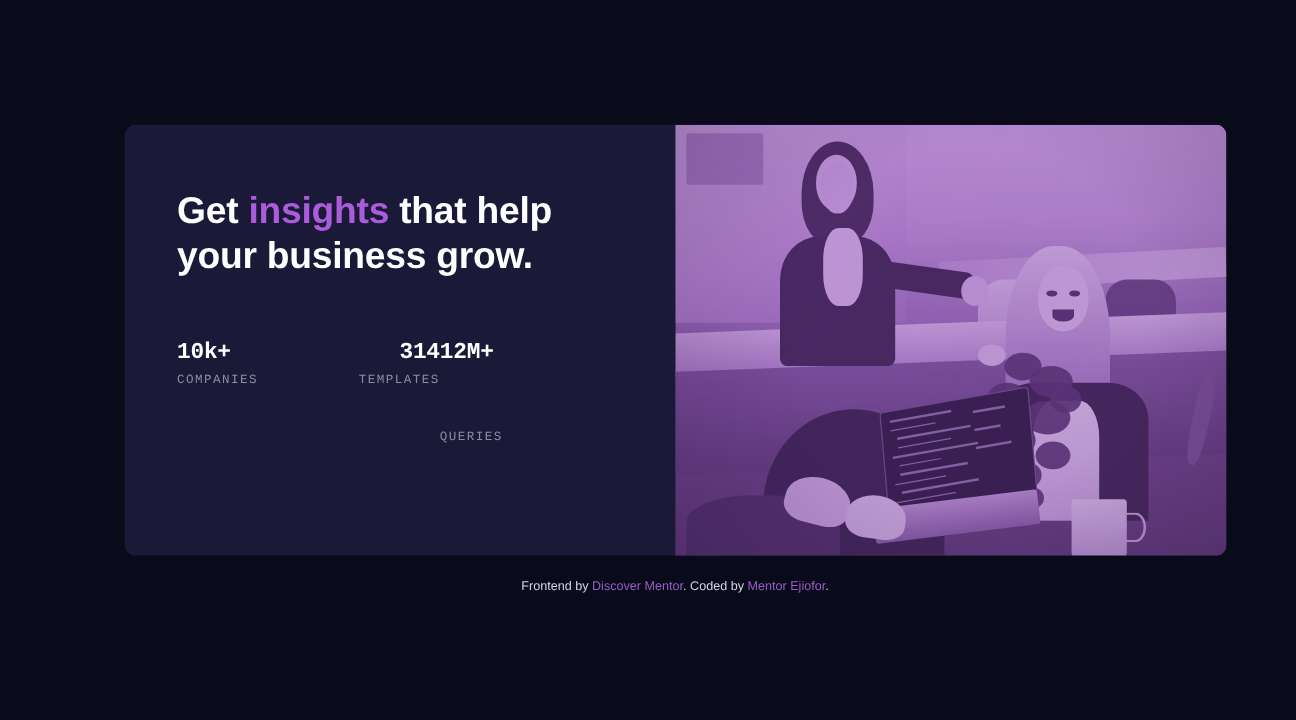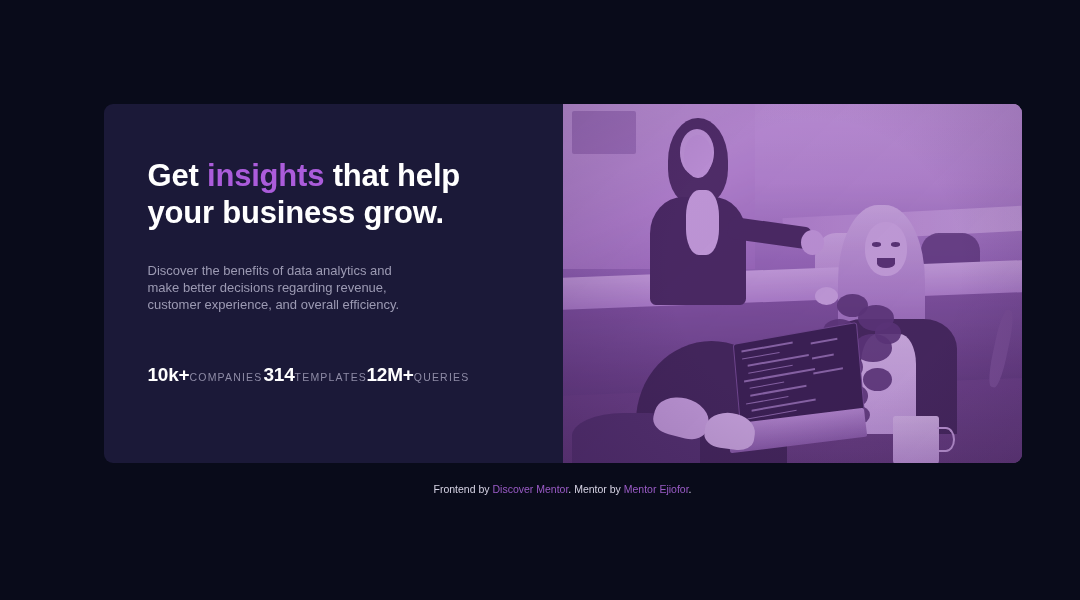--- a/index.html
+++ b/index.html
@@ -74,26 +74,27 @@
   }
 
   .stats {
     margin-top: 51px;
     display: flex;
     gap: 0;
   }
 
   .stat {
     display: flex;
-    flex-direction: row;
+    flex-direction: column;
+    font-family: Liberation Mono, monospace;
   }
 
   .stat:nth-child(1) { width: 116px; }
   .stat:nth-child(2) { width: 103px; text-align: right; }
-  .stat:nth-child(3) { width: 100px; }
+  .stat:nth-child(3) { width: 100px; gap: 48px; }
 
   .stat-value {
     font-size: 19px;
     font-weight: bold;
     color: #FFFFFF;
     line-height: 22px;
     letter-spacing: -0.2px;
   }
 
   .stat-label {
@@ -437,21 +438,20 @@
 <body>
 
 <div class="page-wrap">
 
   <section class="card">
 
     <div class="content">
 
       <h1 class="headline"><span>Get </span><span class="accent">insights</span><span> that help your business grow.</span></h1>
 
-      <p class="description">Discover the benefits of data analytics and make better decisions regarding revenue, customer experience, and overall efficiency.</p>
 
       <div class="stats">
 
         <div class="stat">
           <span class="stat-value">10k+</span>
           <span class="stat-label">COMPANIES</span>
         </div>
 
         <div class="stat">
           <span class="stat-value">314</span>
@@ -536,15 +536,15 @@
         <div class="lamp"></div>
 
         <div class="duotone"></div>
         <div class="duotone2"></div>
         <div class="vignette"></div>
       </div>
     </div>
 
   </section>
 
-  <div class="attribution"><span>Frontend by </span><a href="#">Discover Mentor</a><span>. Mentor by </span><a href="#">Mentor Ejiofor</a><span>.</span></div>
+  <div class="attribution"><span>Frontend by </span><a href="#">Discover Mentor</a><span>. Coded by </span><a href="#">Mentor Ejiofor</a><span>.</span></div>
 
 </div>
 
 </body></html>

